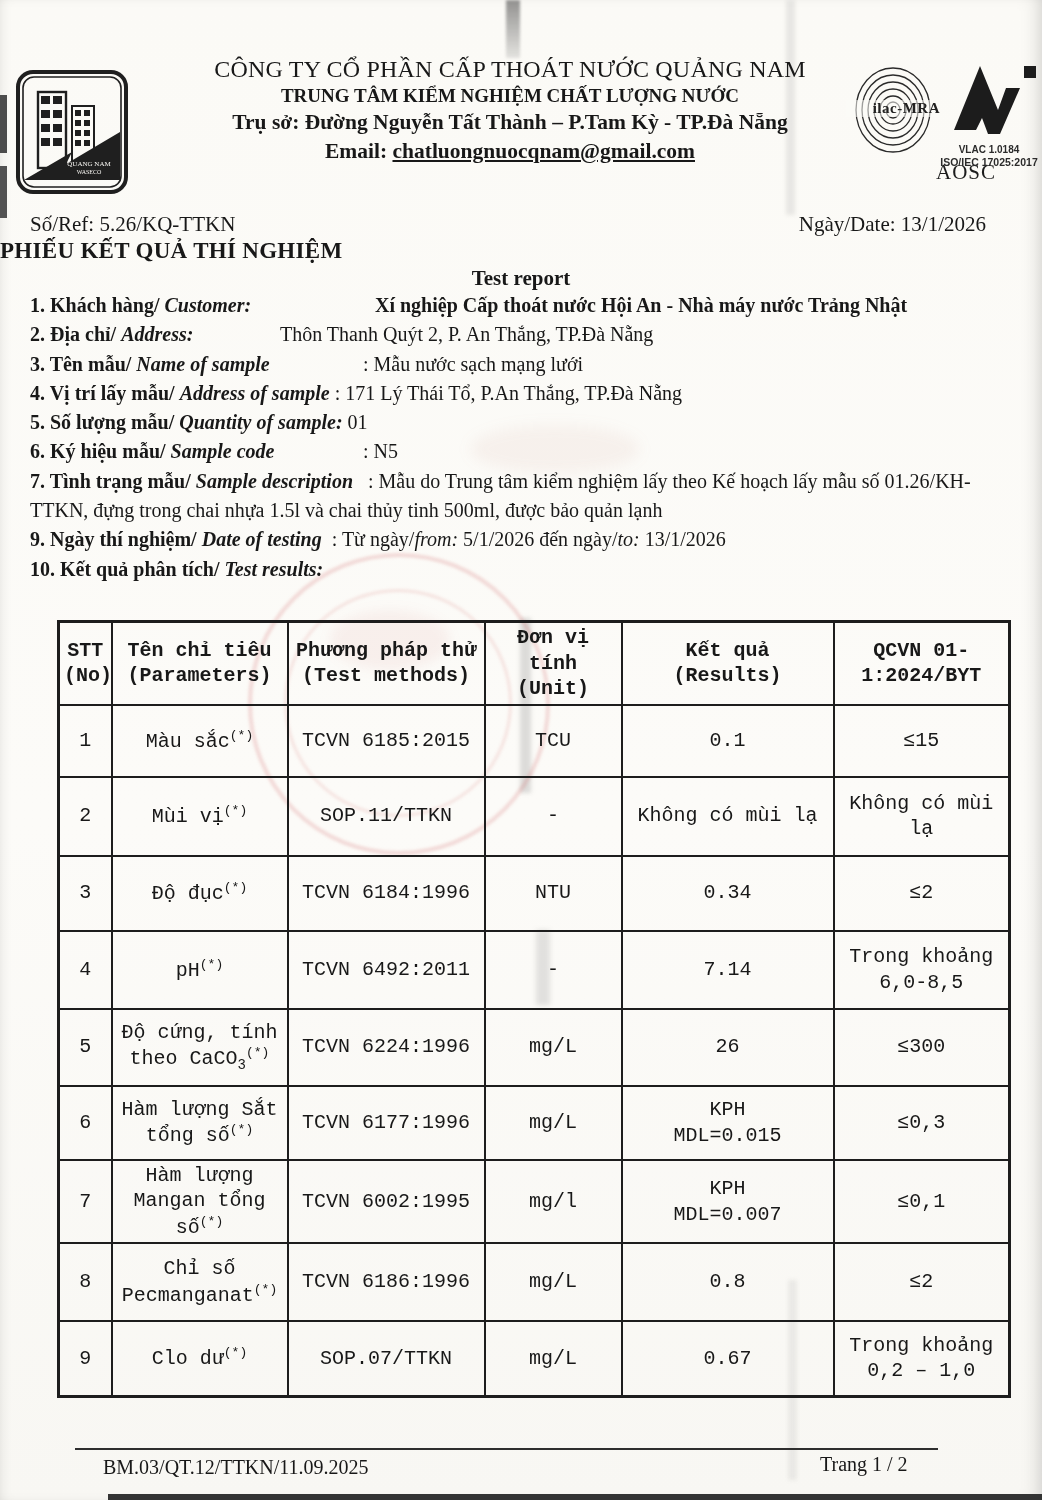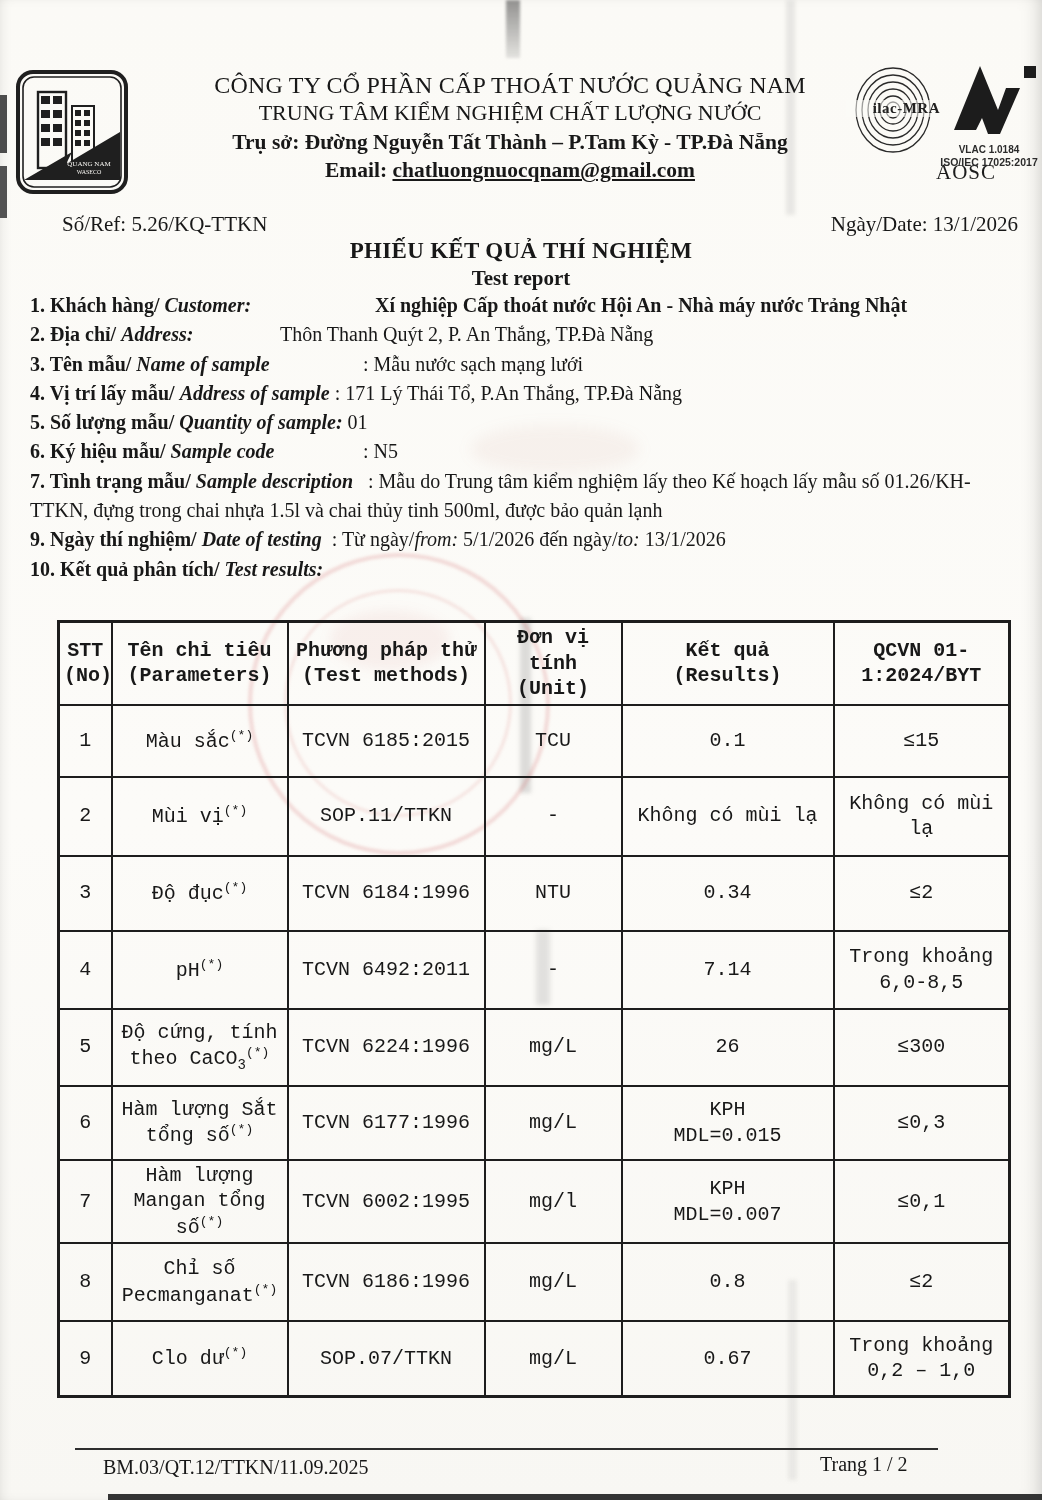--- a/index.html
+++ b/index.html
@@ -21,35 +21,35 @@
   .edge-mark1{left:0;top:95px;width:7px;height:58px;background:#4c4c4c;filter:blur(.6px);}
   .edge-mark2{left:0;top:166px;width:7px;height:52px;background:#525252;filter:blur(.6px);}
   .bottom-strip{left:108px;bottom:0;width:934px;height:6px;background:#343434;filter:blur(.6px);}
   .stamp-ring{border-radius:50%;filter:blur(1.5px);}
   .stamp-outer{left:248px;top:553px;width:294px;height:294px;border:4px solid rgba(204,84,84,.20);}
   .stamp-inner{left:284px;top:589px;width:222px;height:222px;border:3px solid rgba(204,84,84,.14);}
   .stamp-blob1{left:330px;top:610px;width:120px;height:60px;background:rgba(204,84,84,.07);border-radius:50%;filter:blur(6px);}
   .stamp-blob2{left:470px;top:425px;width:170px;height:48px;background:rgba(190,120,100,.07);border-radius:50%;filter:blur(7px);}
   
   .logo-box{position:absolute;left:14px;top:68px;width:116px;height:128px;}
-  .head-center{position:absolute;left:140px;top:55px;width:740px;text-align:center;line-height:1.22;margin-top:16px;}
+  .head-center{position:absolute;left:140px;top:55px;width:740px;text-align:center;line-height:1.22;}
   .h-org1{font-size:24px;font-weight:normal;letter-spacing:.2px;}
-  .h-org2{font-size:22px;font-weight:normal;}
+  .h-org2{font-size:19px;font-weight:bold;}
   .h-line{font-size:21.5px;font-weight:bold;margin-top:2px;text-align:center;}
   .h-line .u{text-decoration:underline;}
   .certs{position:absolute;left:848px;top:58px;width:194px;height:120px;}
   .ilac{position:absolute;left:6px;top:8px;width:78px;height:88px;}
   .ilac-label{position:absolute;left:-8px;top:34px;width:94px;text-align:right;font-weight:bold;font-size:15px;letter-spacing:.5px;background:rgba(252,251,248,.55);color:#222;}
   .aosc{position:absolute;left:88px;top:0;width:106px;height:120px;text-align:center;}
   .aosc-name{position:absolute;left:0px;top:56px;font-size:21px;letter-spacing:1px;color:#1c1c1c;margin-top:46px;}
   .aosc-vlac{position:absolute;left:0;top:86px;width:106px;font-size:10px;font-weight:bold;font-family:"Liberation Sans",sans-serif;color:#2b2b2b;}
   .aosc-iso{position:absolute;left:0;top:98px;width:106px;font-size:10.5px;font-weight:bold;font-family:"Liberation Sans",sans-serif;color:#2b2b2b;}
   
-  .ref-row{position:absolute;left:30px;top:212px;width:956px;display:flex;justify-content:space-between;font-size:21px;margin-left:32px;}
-  .doc-title{position:absolute;left:0;top:238px;width:1042px;text-align:center;font-size:23px;font-weight:bold;letter-spacing:.3px;}
+  .ref-row{position:absolute;left:30px;top:212px;width:956px;display:flex;justify-content:space-between;font-size:21px;}
+  .doc-title{position:absolute;left:0;top:238px;width:1042px;text-align:left;font-size:23px;font-weight:bold;letter-spacing:.3px;}
   .doc-subtitle{position:absolute;left:0;top:266px;width:1042px;text-align:center;font-size:21px;font-weight:bold;}
   
   .info{position:absolute;left:30px;top:291px;width:985px;font-size:20px;}
   .info p{margin:0;line-height:29.3px;}
   .b{font-weight:bold;}
   .bi{font-weight:bold;font-style:italic;}
   .it{font-style:italic;}
   .lw{display:inline-block;}
   .lw1{width:345px;}
   .lw2{width:250px;}

